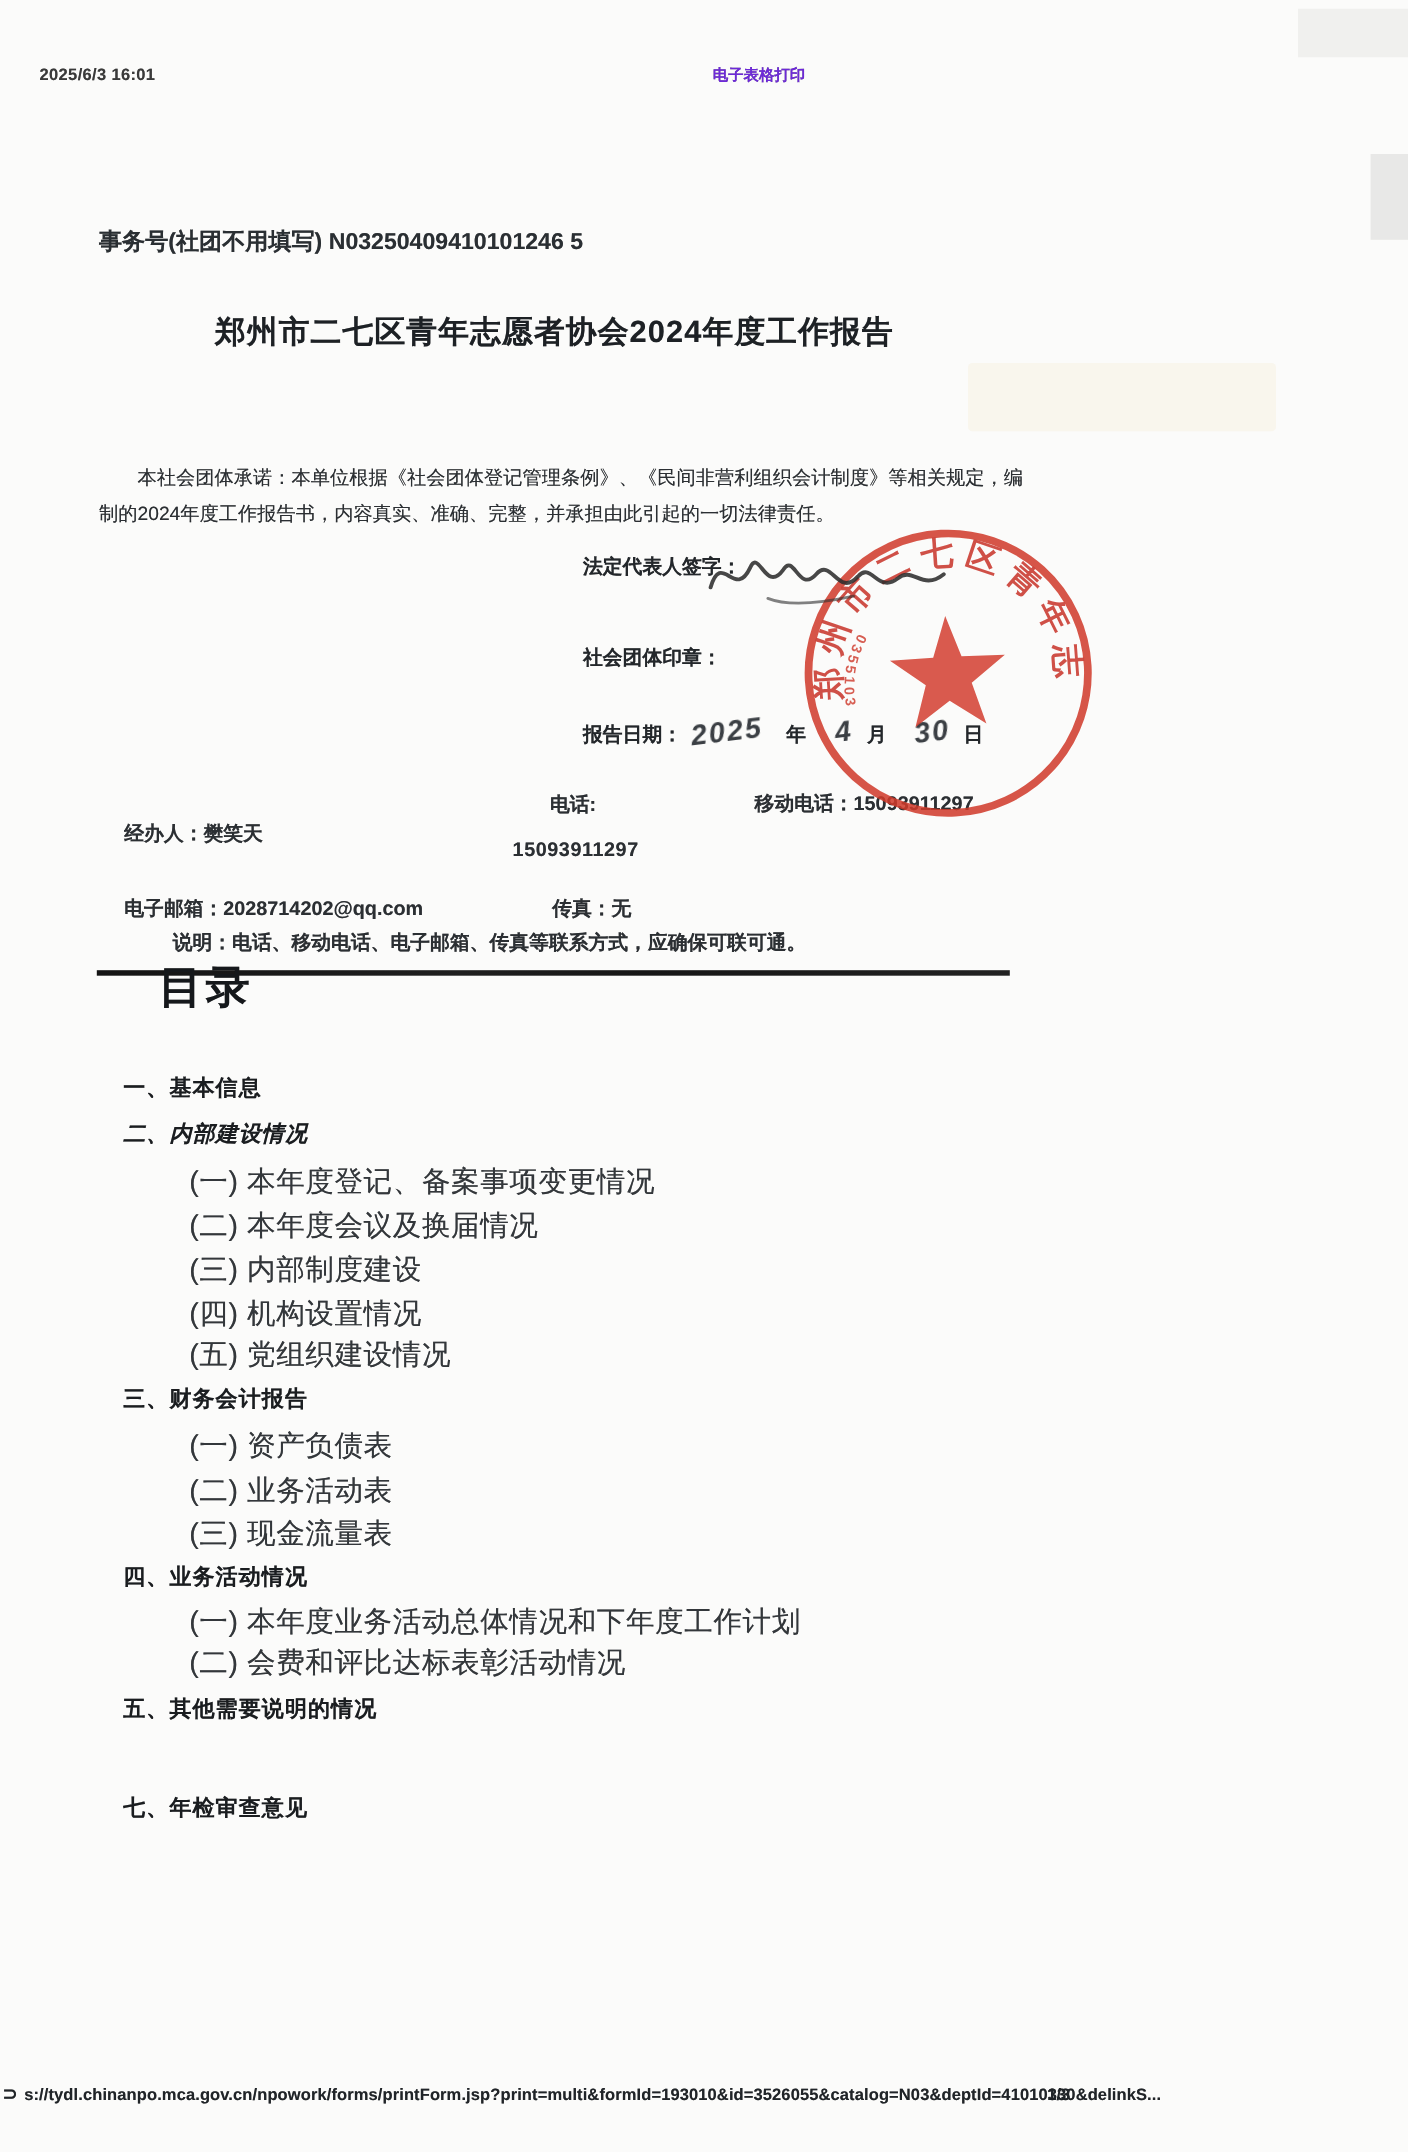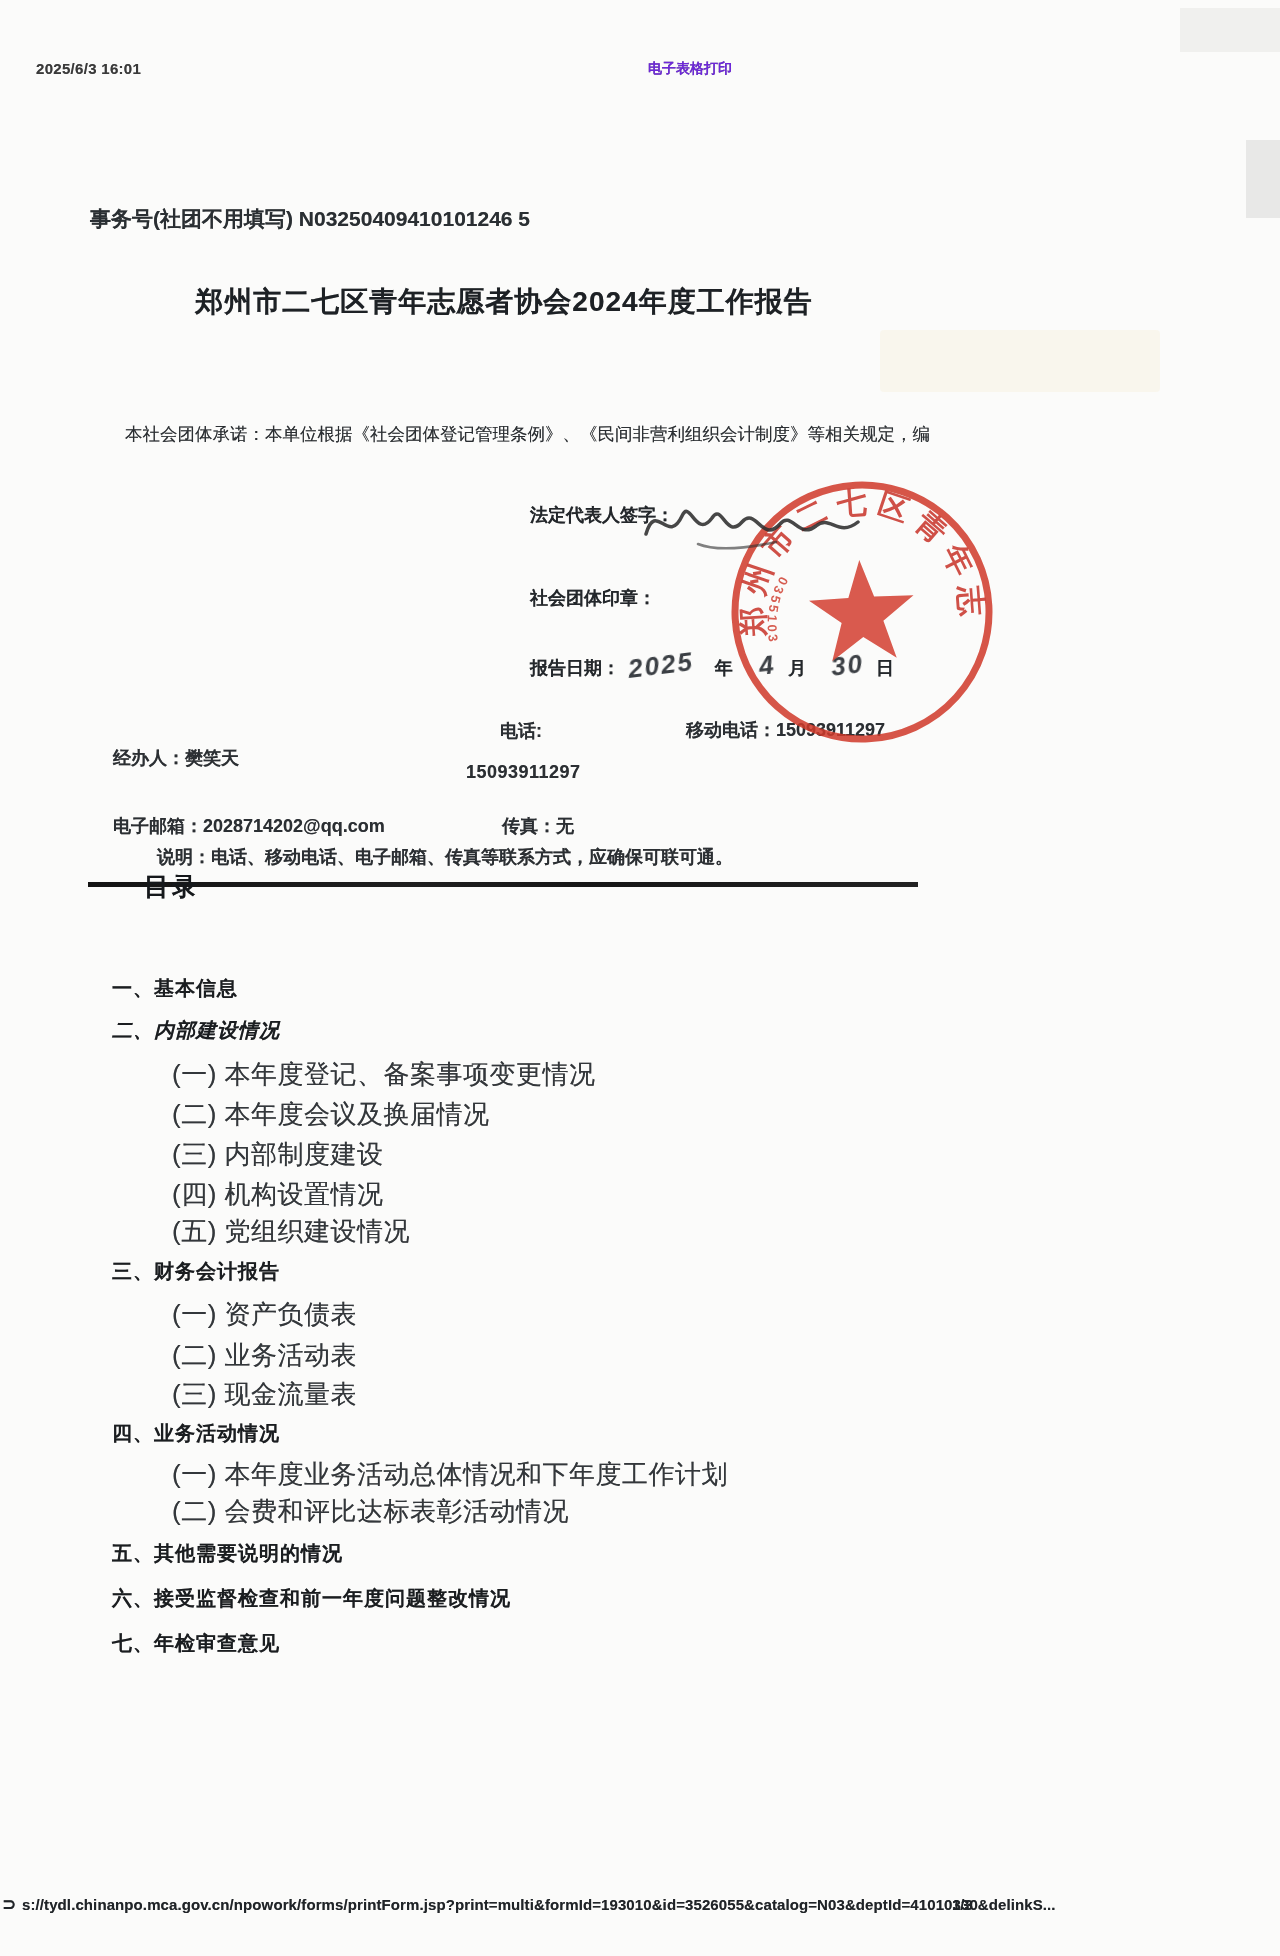--- a/index.html
+++ b/index.html
@@ -39,21 +39,21 @@
   .phone-val{left:466px;top:742px;letter-spacing:.5px;}
   .mobile{left:686px;top:698px;}
   .email{left:113px;top:794px;}
   .fax{left:502px;top:794px;}
   .note{left:113px;top:845px;font-size:18px;font-weight:600;color:#2b2f33;margin-left:44px;}
   .divider{left:88px;top:882px;width:830px;height:5px;background:linear-gradient(90deg,#141414 0%,#1f1f1f 40%,#161616 60%,#222 100%);}
   
   .stamp{left:727px;top:477px;width:270px;height:270px;opacity:.9;transform:rotate(-3deg);}
   .sign{left:638px;top:482px;width:230px;height:90px;}
   
-  .toc-title{left:144px;top:870px;font-size:25px;font-weight:800;color:#15181b;letter-spacing:3px;}
+  .toc-title{left:144px;top:870px;font-size:40px;font-weight:800;color:#15181b;letter-spacing:3px;}
   .toc-sec{left:112px;font-size:20px;font-weight:800;color:#1a1d20;letter-spacing:1px;}
   .toc-item{left:172px;font-size:26px;font-weight:500;color:#33373b;letter-spacing:.5px;}
   
   .ftr-url{left:22px;top:1896px;font-size:15px;font-weight:600;color:#202428;letter-spacing:.1px;}
   .ftr-clip{left:2px;top:1894px;font-size:17px;font-weight:700;color:#202428;}
   .ftr-page{left:952px;top:1896px;font-size:15px;font-weight:600;color:#202428;}
   
   .art1{left:880px;top:330px;width:280px;height:62px;background:rgba(246,240,222,.45);border-radius:4px;}
   .art2{left:1246px;top:140px;width:34px;height:78px;background:rgba(198,198,196,.35);}
   .art3{left:1180px;top:8px;width:100px;height:44px;background:rgba(212,212,210,.28);}
@@ -69,20 +69,21 @@
 
   <div class="abs hdr-ts scan">2025/6/3 16:01</div>
   <div class="abs hdr-title scan">电子表格打印</div>
 
   <div class="abs affair scan">事务号(社团不用填写) N03250409410101246 5</div>
 
   <div class="abs doc-title scan">郑州市二七区青年志愿者协会2024年度工作报告</div>
 
   <div class="abs para scan">
     <div class="l1">本社会团体承诺：本单位根据《社会团体登记管理条例》、《民间非营利组织会计制度》等相关规定，编</div>
+    <div class="l2">制的2024年度工作报告书，内容真实、准确、完整，并承担由此引起的一切法律责任。</div>
   </div>
 
   <div class="abs lbl legal scan">法定代表人签字：</div>
   <div class="abs lbl seal scan">社会团体印章：</div>
   <div class="abs daterow">
     <span class="lbl scan">报告日期：</span>
     <span class="hand" style="margin-left:4px;">2025</span>
     <span class="unit scan" style="margin-left:16px;">年</span>
     <span class="hand" style="margin-left:22px;">4</span>
     <span class="unit scan" style="margin-left:8px;">月</span>
@@ -142,20 +143,19 @@
   <div class="abs toc-sec scan" style="top:1258px;">三、财务会计报告</div>
   <div class="abs toc-item scan" style="top:1297px;">(一) 资产负债表</div>
   <div class="abs toc-item scan" style="top:1338px;">(二) 业务活动表</div>
   <div class="abs toc-item scan" style="top:1377px;">(三) 现金流量表</div>
 
   <div class="abs toc-sec scan" style="top:1420px;">四、业务活动情况</div>
   <div class="abs toc-item scan" style="top:1457px;">(一) 本年度业务活动总体情况和下年度工作计划</div>
   <div class="abs toc-item scan" style="top:1494px;">(二) 会费和评比达标表彰活动情况</div>
 
   <div class="abs toc-sec scan" style="top:1540px;">五、其他需要说明的情况</div>
-  <div class="abs toc-sec scan" style="top:1585px;">六、接受监督检查和前一年度问题整改情况</div>
   <div class="abs toc-sec scan" style="top:1630px;">七、年检审查意见</div>
 
   <div class="abs ftr-clip scan">⊃</div>
   <div class="abs ftr-url scan">s://tydl.chinanpo.mca.gov.cn/npowork/forms/printForm.jsp?print=multi&amp;formId=193010&amp;id=3526055&amp;catalog=N03&amp;deptId=41010330&amp;delinkS...</div>
   <div class="abs ftr-page scan">1/3</div>
 
 </div>
 
 </body></html>

